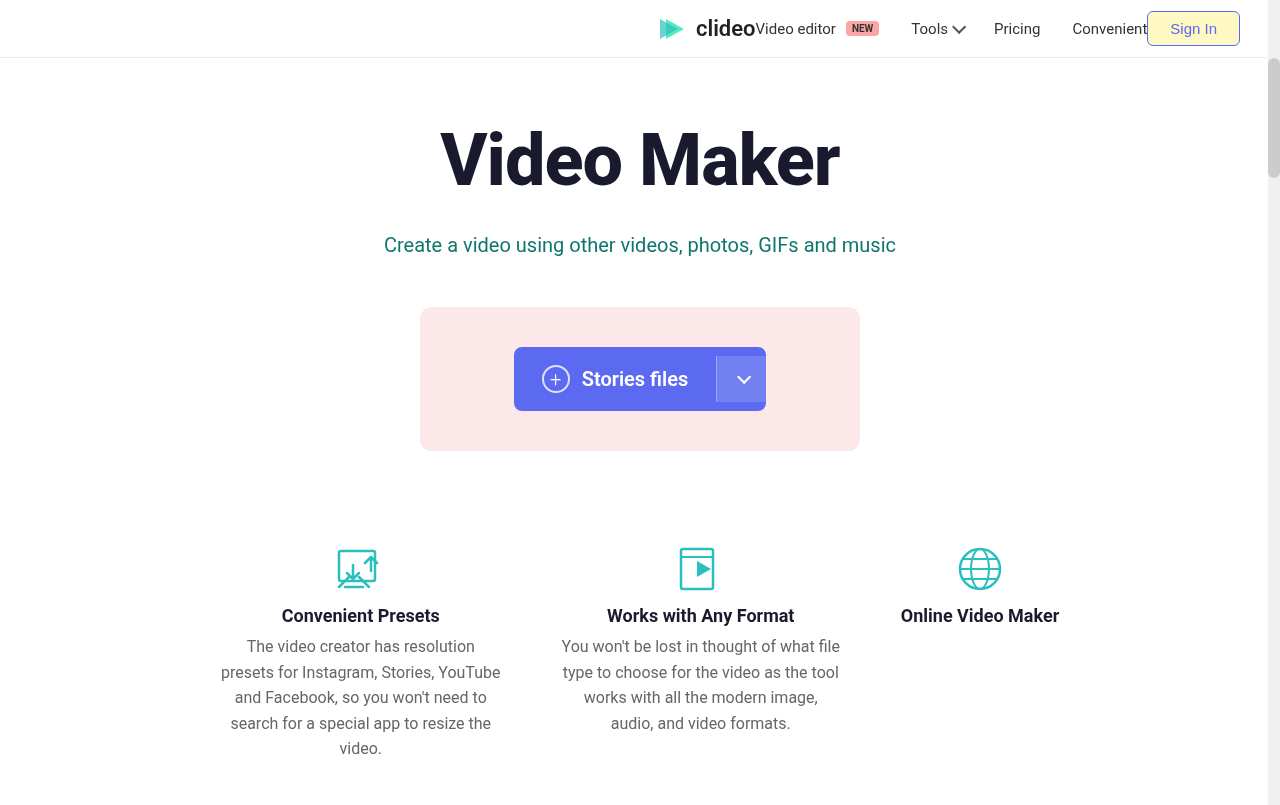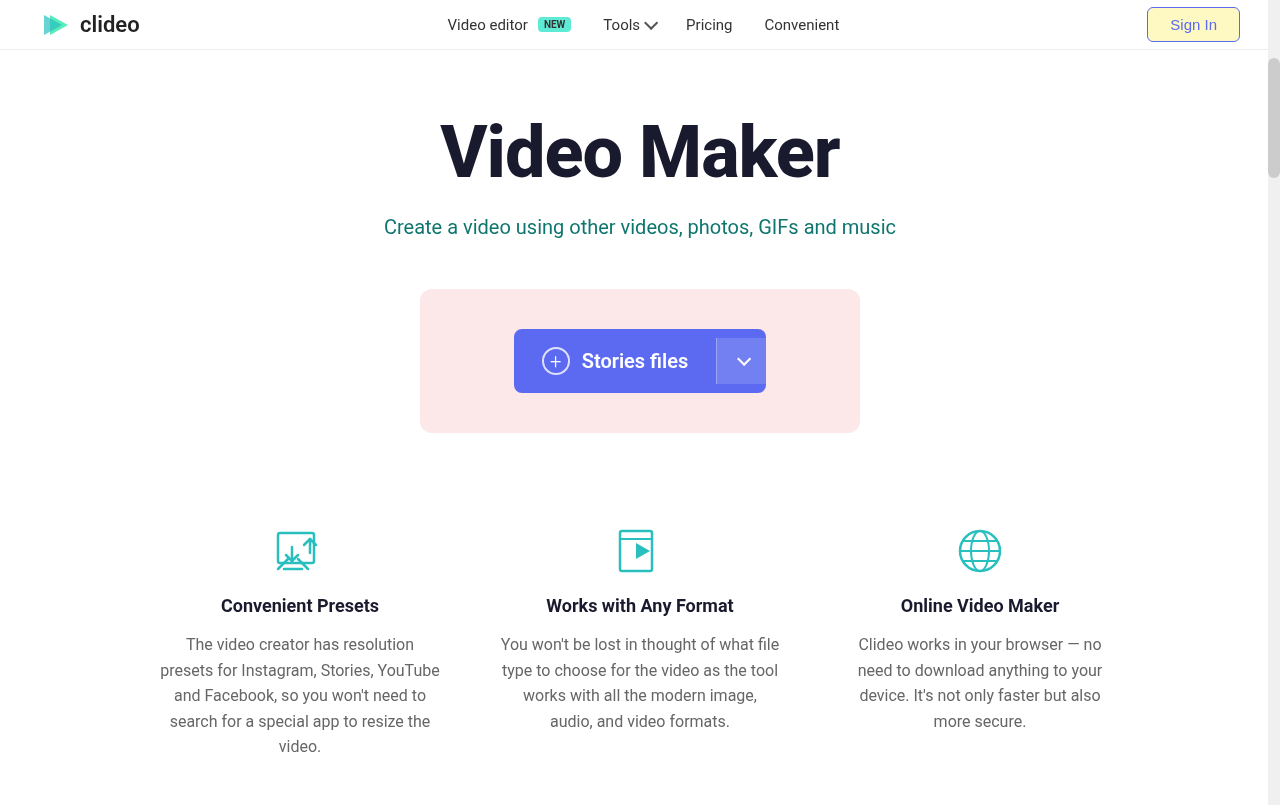--- a/index.html
+++ b/index.html
@@ -14,23 +14,23 @@
       color: #333;
       width: 1280px;
       min-height: 805px;
       overflow-x: hidden;
     }
 
     
     header {
       display: flex;
       align-items: center;
-      justify-content: space-between;
+      justify-content: flex-end;
       padding: 0 40px;
-      height: 50px;
+      height: 58px;
       border-bottom: 1px solid #eee;
       position: relative;
     }
 
     .logo-area {
       display: flex;
       align-items: center;
       gap: 8px;
     }
 
@@ -54,21 +54,21 @@
     .nav-item {
       font-size: 15px;
       color: #333;
       cursor: pointer;
       display: flex;
       align-items: center;
       gap: 4px;
     }
 
     .new-badge {
-      background: #5eead4;
+      background: #fca5a5;
       color: #333;
       font-size: 10px;
       font-weight: 700;
       padding: 2px 6px;
       border-radius: 4px;
       margin-left: 6px;
       text-transform: uppercase;
     }
 
     .chevron-down {
@@ -116,21 +116,21 @@
       flex-direction: column;
       align-items: center;
       padding: 60px 40px 40px;
     }
 
     .hero-title {
       font-size: 72px;
       font-weight: 800;
       color: #1a1a2e;
       text-align: center;
-      margin-bottom: 20px;
+      margin-bottom: 30px;
       letter-spacing: -1px;
     }
 
     .hero-subtitle {
       font-size: 20px;
       color: #0f766e;
       text-align: center;
       margin-bottom: 50px;
     }
 
@@ -208,21 +208,21 @@
       max-width: 1000px;
       margin-top: 20px;
     }
 
     .feature-item {
       display: flex;
       flex-direction: column;
       align-items: center;
       text-align: center;
       max-width: 280px;
-      gap: 16px;
+      gap: 8px;
     }
 
     .feature-icon {
       width: 56px;
       height: 56px;
       color: #2abfbf;
     }
 
     .feature-title {
       font-size: 18px;
@@ -322,17 +322,16 @@
 
     <div class="feature-item">
       <svg class="feature-icon" viewBox="0 0 56 56" fill="none" xmlns="http://www.w3.org/2000/svg">
         <circle cx="28" cy="28" r="20" stroke="#2abfbf" stroke-width="2.5" fill="none"></circle>
         <ellipse cx="28" cy="28" rx="9" ry="20" stroke="#2abfbf" stroke-width="2" fill="none"></ellipse>
         <line x1="8" y1="28" x2="48" y2="28" stroke="#2abfbf" stroke-width="2"></line>
         <line x1="10" y1="18" x2="46" y2="18" stroke="#2abfbf" stroke-width="2"></line>
         <line x1="10" y1="38" x2="46" y2="38" stroke="#2abfbf" stroke-width="2"></line>
       </svg>
       <h3 class="feature-title">Online Video Maker</h3>
-      <p class="feature-desc">Clideo works in your browser — no need to download anything to your device. It's not only faster but also more secure.</p>
     </div>
 
   </div>
 </main>
 
 </body></html>

